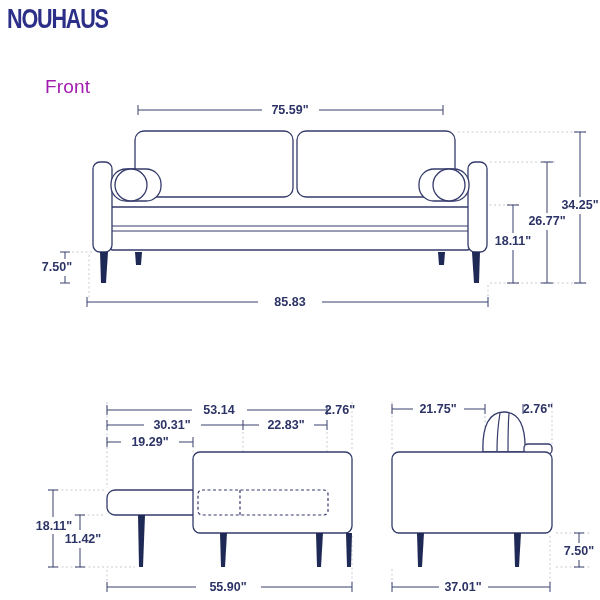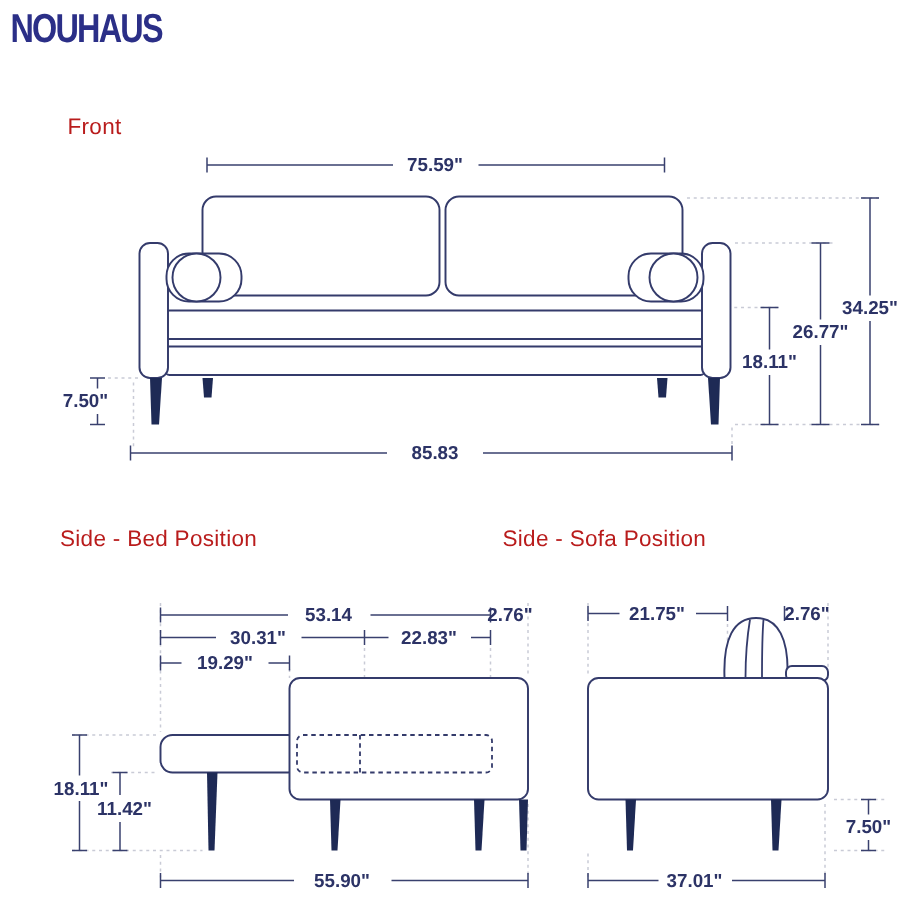--- a/index.html
+++ b/index.html
@@ -2,21 +2,21 @@
 <html><head>
 <meta charset="utf-8">
 <style>
   html,body{margin:0;padding:0;background:#fff;}
   .canvas{position:relative;width:600px;height:600px;background:#ffffff;overflow:hidden;
           font-family:"Liberation Sans",sans-serif;color:#1d2554;text-align:right;}
   .logo{position:absolute;left:7px;top:4px;font-size:27px;font-weight:bold;color:#2b2f87;
         letter-spacing:-1.5px;transform:scaleX(0.8);transform-origin:0 0;white-space:nowrap;}
   .page-title{position:absolute;left:28px;top:46px;font-size:21px;font-weight:bold;
               color:#1d2554;letter-spacing:.3px;}
-  .view-label{position:absolute;font-size:15px;color:#b91c1c;letter-spacing:.2px;}
+  .view-label{position:absolute;font-size:19px;color:#a21caf;letter-spacing:.2px;}
   .lbl-front{left:45px;top:76px;}
   .lbl-bed{left:40px;top:351px;}
   .lbl-sofa{left:335px;top:351px;}
   svg{position:absolute;display:block;}
   .svg-front{left:0;top:95px;}
   .svg-bed{left:0;top:390px;}
   .svg-sofa{left:360px;top:390px;}
   .shape{fill:#ffffff;stroke:#343b6b;stroke-width:1.3;}
   .ln{stroke:#343b6b;stroke-width:1.2;fill:none;}
   .dim{stroke:#39406e;stroke-width:1;fill:none;}
@@ -110,22 +110,20 @@
 
     <g>
       <line class="dim" x1="87" y1="202" x2="87" y2="212"></line>
       <line class="dim" x1="488" y1="202" x2="488" y2="212"></line>
       <line class="dim" x1="87" y1="207" x2="258" y2="207"></line>
       <line class="dim" x1="322" y1="207" x2="488" y2="207"></line>
       <text class="dimlabel" x="290" y="211">85.83</text>
     </g>
   </svg>
 
-  <div class="view-label lbl-bed">Side - Bed Position</div>
-  <div class="view-label lbl-sofa">Side - Sofa Position</div>
 
   <svg class="svg-bed" width="360" height="210" viewBox="0 0 360 210">
 
     <g>
       <line class="leader" x1="107" y1="12" x2="107" y2="98"></line>
       <line class="leader" x1="243" y1="42" x2="243" y2="98"></line>
       <line class="leader" x1="327" y1="42" x2="327" y2="98"></line>
       <line class="leader" x1="352" y1="12" x2="352" y2="60"></line>
       <line class="leader" x1="193" y1="56" x2="193" y2="62"></line>
       <line class="leader" x1="48" y1="100" x2="105" y2="100"></line>

